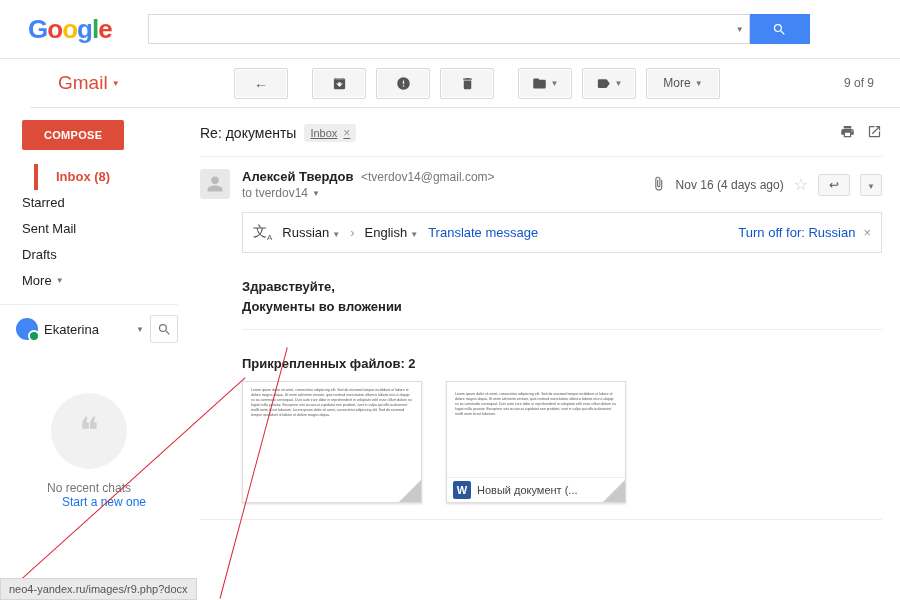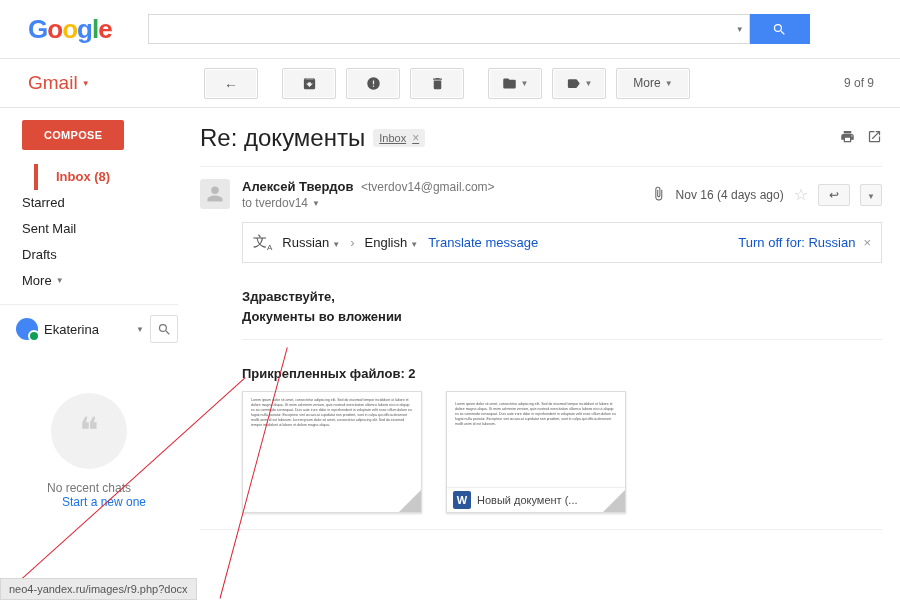--- a/index.html
+++ b/index.html
@@ -7,21 +7,21 @@
   
   .topbar { display:flex; align-items:center; height:58px; padding:0 12px 0 28px; border-bottom:1px solid #e5e5e5; gap:18px; }
   .logo { font-size:26px; font-weight:bold; letter-spacing:-1px; display:flex; }
   .logo span { display:inline-block; }
   .g1{color:#4285F4}.o1{color:#EA4335}.o2{color:#FBBC05}.g2{color:#4285F4}.l1{color:#34A853}.e1{color:#EA4335}
   .searchbox { display:flex; margin-left:18px;}
   .searchbox input { width:566px; height:28px; border:1px solid #d9d9d9; border-right:none; padding:0 8px; font-size:14px; }
   .searchbox .dd { width:18px; border:1px solid #d9d9d9; border-left:none; display:flex; align-items:center; justify-content:center; color:#888;}
   .searchbox button { width:60px; height:30px; border:none; background:#4285F4; color:#fff; display:flex; align-items:center; justify-content:center; cursor:pointer; }
   
-  .toolbar { display:flex; align-items:center; height:48px; border-bottom:1px solid #e5e5e5; padding:0 16px 0 28px; }
+  .toolbar { display:flex; align-items:center; height:48px; border-bottom:1px solid #e5e5e5; padding:0 16px 0 28px;margin-left:30px; }
   .brand { color:#dd4b39; font-size:19px; font-weight:400; display:flex; align-items:center; gap:4px; width:160px;}
   .brand .tri { color:#dd4b39; font-size:8px; }
   .tbtn { height:29px; min-width:52px; border:1px solid #d8d8d8; background:#f5f5f5; margin-right:10px; display:flex; align-items:center; justify-content:center; color:#555; font-size:14px; border-radius:2px; cursor:pointer; box-shadow:inset 0 0 0 1px #fff;}
   .toolbar .spacer{flex:1;}
   .counter{color:#666; font-size:12px; padding:0 10px;}
   
   .body { display:flex; height:calc(600px - 58px - 48px); }
   .sidebar { width:178px; padding:12px 0 0 0; position:relative; }
   .compose { margin:0 0 14px 22px; background:#dd4b39; color:#fff; font-weight:bold; font-size:11px; letter-spacing:0.3px; padding:9px 22px; border:none; border-radius:2px; cursor:pointer; }
   .navitem { padding:4px 0 4px 22px; font-size:13px; color:#222; cursor:pointer; line-height:18px;}
@@ -32,21 +32,21 @@
   .avatar::after{content:""; position:absolute; right:-2px; bottom:-2px; width:8px; height:8px; background:#0f9d58; border:2px solid #fff; border-radius:50%;}
   .acct .name{ flex:1; font-size:13px;}
   .mag { width:26px; height:26px; border:1px solid #ddd; border-radius:2px; display:flex; align-items:center; justify-content:center; color:#777;}
   .hangouts { margin-top:50px; text-align:center; }
   .hangcircle { width:76px; height:76px; border-radius:50%; background:#f1f1f1; margin:0 auto 12px; display:flex; align-items:center; justify-content:center; color:#cfcfcf; font-size:36px;}
   .hang1{color:#777; font-size:12px;}
   .hang2{color:#1a73e8; font-size:12px; cursor:pointer;padding-left:30px;}
   
   .main { flex:1; padding:12px 18px 0 22px; position:relative; border-left:0; }
   .subjrow { display:flex; align-items:center; padding:4px 0 14px; border-bottom:1px solid #eee;}
-  .subject { font-size:24px; color:#222; }
+  .subject { font-size:14px; color:#222; }
   .chip { background:#eee; color:#666; font-size:11px; padding:2px 6px; border-radius:3px; margin-left:8px; display:inline-flex; align-items:center; gap:6px;text-decoration:underline;}
   .chip .x{color:#999; cursor:pointer; font-size:12px;}
   .subjrow .icons { margin-left:auto; color:#666; font-size:15px; display:flex; gap:12px;}
   .msg { display:flex; padding-top:12px; border-bottom:1px solid #eee; padding-bottom:16px;}
   .msgav { width:30px; height:30px; background:#e8e8e8; border-radius:3px; display:flex; align-items:center; justify-content:center; color:#bbb; font-size:18px; margin-right:12px;}
   .msghead { display:flex; }
   .from { font-weight:bold; font-size:13px;}
   .addr { color:#777; font-size:12px; margin-left:4px;}
   .toline{ color:#777; font-size:12px; margin-top:2px; display:flex; align-items:center; gap:4px;}
   .meta { margin-left:auto; display:flex; align-items:center; gap:10px; color:#555; font-size:12px;}

